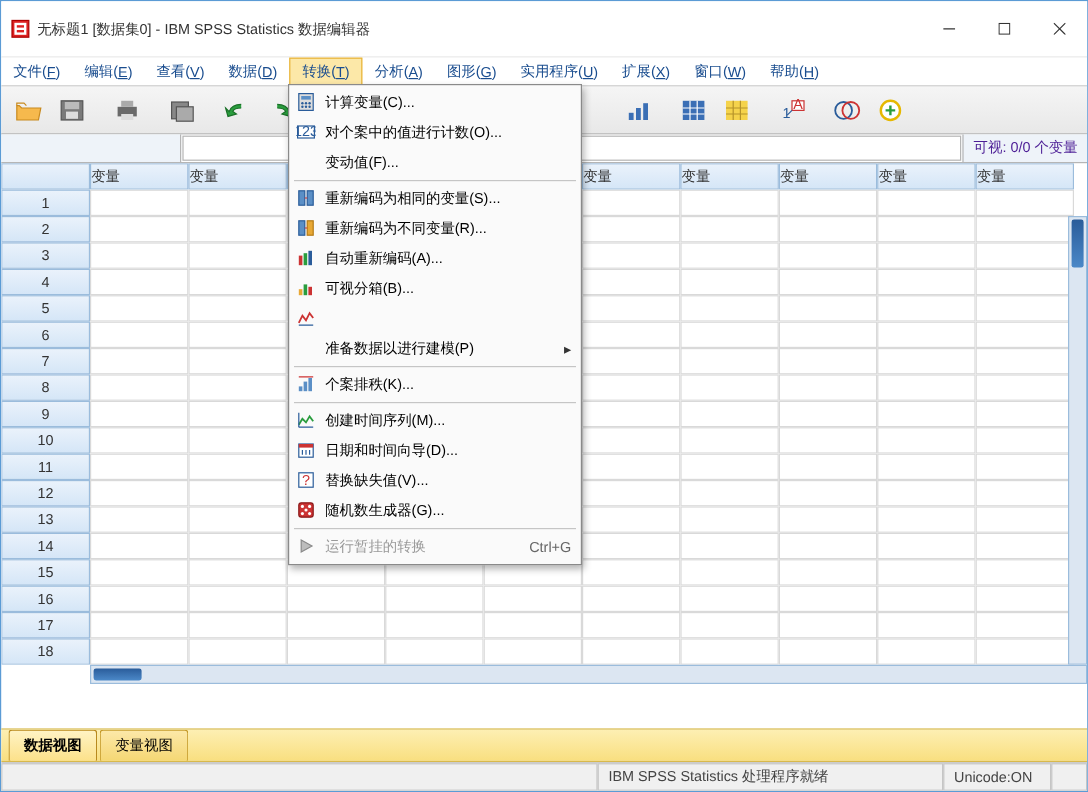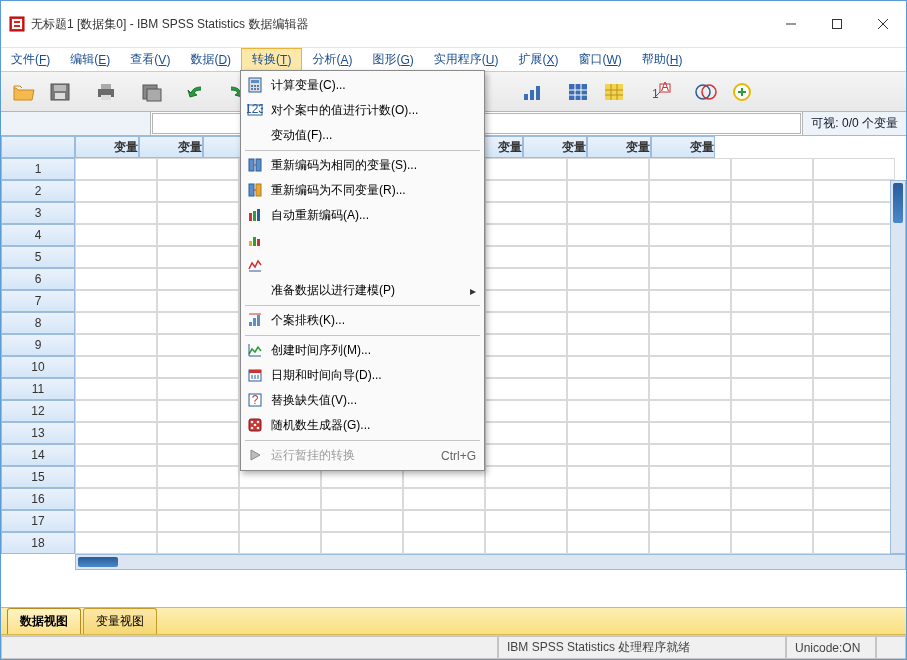--- a/index.html
+++ b/index.html
@@ -20,27 +20,27 @@
 
 
 .toolbar { height: 40px; background: linear-gradient(#f5f5f5,#e8e8e8); border-bottom: 1px solid #b5b5b5; display: flex; align-items: center; padding: 0 6px; gap: 2px; }
 .tb-btn { width: 34px; height: 32px; display: flex; align-items: center; justify-content: center; border-radius: 3px; cursor: pointer; }
 .tb-sep { width: 8px; }
 
 
 .formula-row { height: 24px; display: flex; align-items: stretch; border-bottom: 1px solid #b5b5b5; }
 .formula-label { width: 150px; background: #eef3f9; border-right: 1px solid #b5b5b5; }
 .formula-input { flex: 1; background: #fff; border: 1px solid #b5b5b5; margin: 1px; }
-.visible-count { padding: 0 8px; display: flex; align-items: center; background: #eef3f9; border-left: 1px solid #b5b5b5; color:#0f172a; }
+.visible-count { padding: 0 8px; display: flex; align-items: center; background: #eef3f9; border-left: 1px solid #b5b5b5; color:#4c1d95; }
 
 
 .grid-wrap { flex: 1; display: flex; flex-direction: column; overflow: hidden; position: relative; }
 .col-headers { display: flex; height: 22px; }
 .row-hdr-corner { width: 74px; background: linear-gradient(#eaf2fb,#d5e6f7); border: 1px solid #9bbcdc; }
-.col-hdr { width: 64px; background: linear-gradient(#eaf2fb,#d5e6f7); border: 1px solid #9bbcdc; text-align: right; line-height: 20px; color: #333; font-weight: bold; }
+.col-hdr { width: 82px; background: linear-gradient(#eaf2fb,#d5e6f7); border: 1px solid #9bbcdc; text-align: left; line-height: 20px; color: #333; }
 .grid-body { flex: 1; display: flex; overflow: hidden; position: relative; }
 .row-headers { width: 74px; display: flex; flex-direction: column; }
 .row-hdr { height: 22px; background: linear-gradient(#eaf2fb,#d5e6f7); border: 1px solid #9bbcdc; text-align: center; line-height: 20px; color: #333; }
 .cells { flex: 1; position: relative; }
 .cells-inner { position: absolute; inset: 0; }
 .cell-row { height: 22px; display: flex; }
 .cell { width: 82px; height: 22px; border: 1px solid #d9d9d9; background: #fff; }
 
 
 .vscroll { position: absolute; right: 0; top: 22px; bottom: 0; width: 16px; background: #dce6f2; border: 1px solid #9bbcdc; }
@@ -576,20 +576,21 @@
       <span class="dd-label">自动重新编码(A)...</span>
     </div>
     <div class="dd-item">
       <span class="dd-icon">
         <svg width="16" height="16">
           <rect x="2" y="9" width="3" height="5" fill="#e8a835"></rect>
           <rect x="6" y="5" width="3" height="9" fill="#2a9d3e"></rect>
           <rect x="10" y="7" width="3" height="7" fill="#c33"></rect>
         </svg>
       </span>
+      <span class="dd-label">可视分箱(B)...</span>
     </div>
     <div class="dd-item">
       <span class="dd-icon">
         <svg width="16" height="16">
           <path d="M2 12 L5 6 L8 10 L11 4 L14 8" fill="none" stroke="#c33" stroke-width="1.5"></path>
           <line x1="2" y1="14" x2="14" y2="14" stroke="#2a5c9a"></line>
         </svg>
       </span>
     </div>
     <div class="dd-item">

